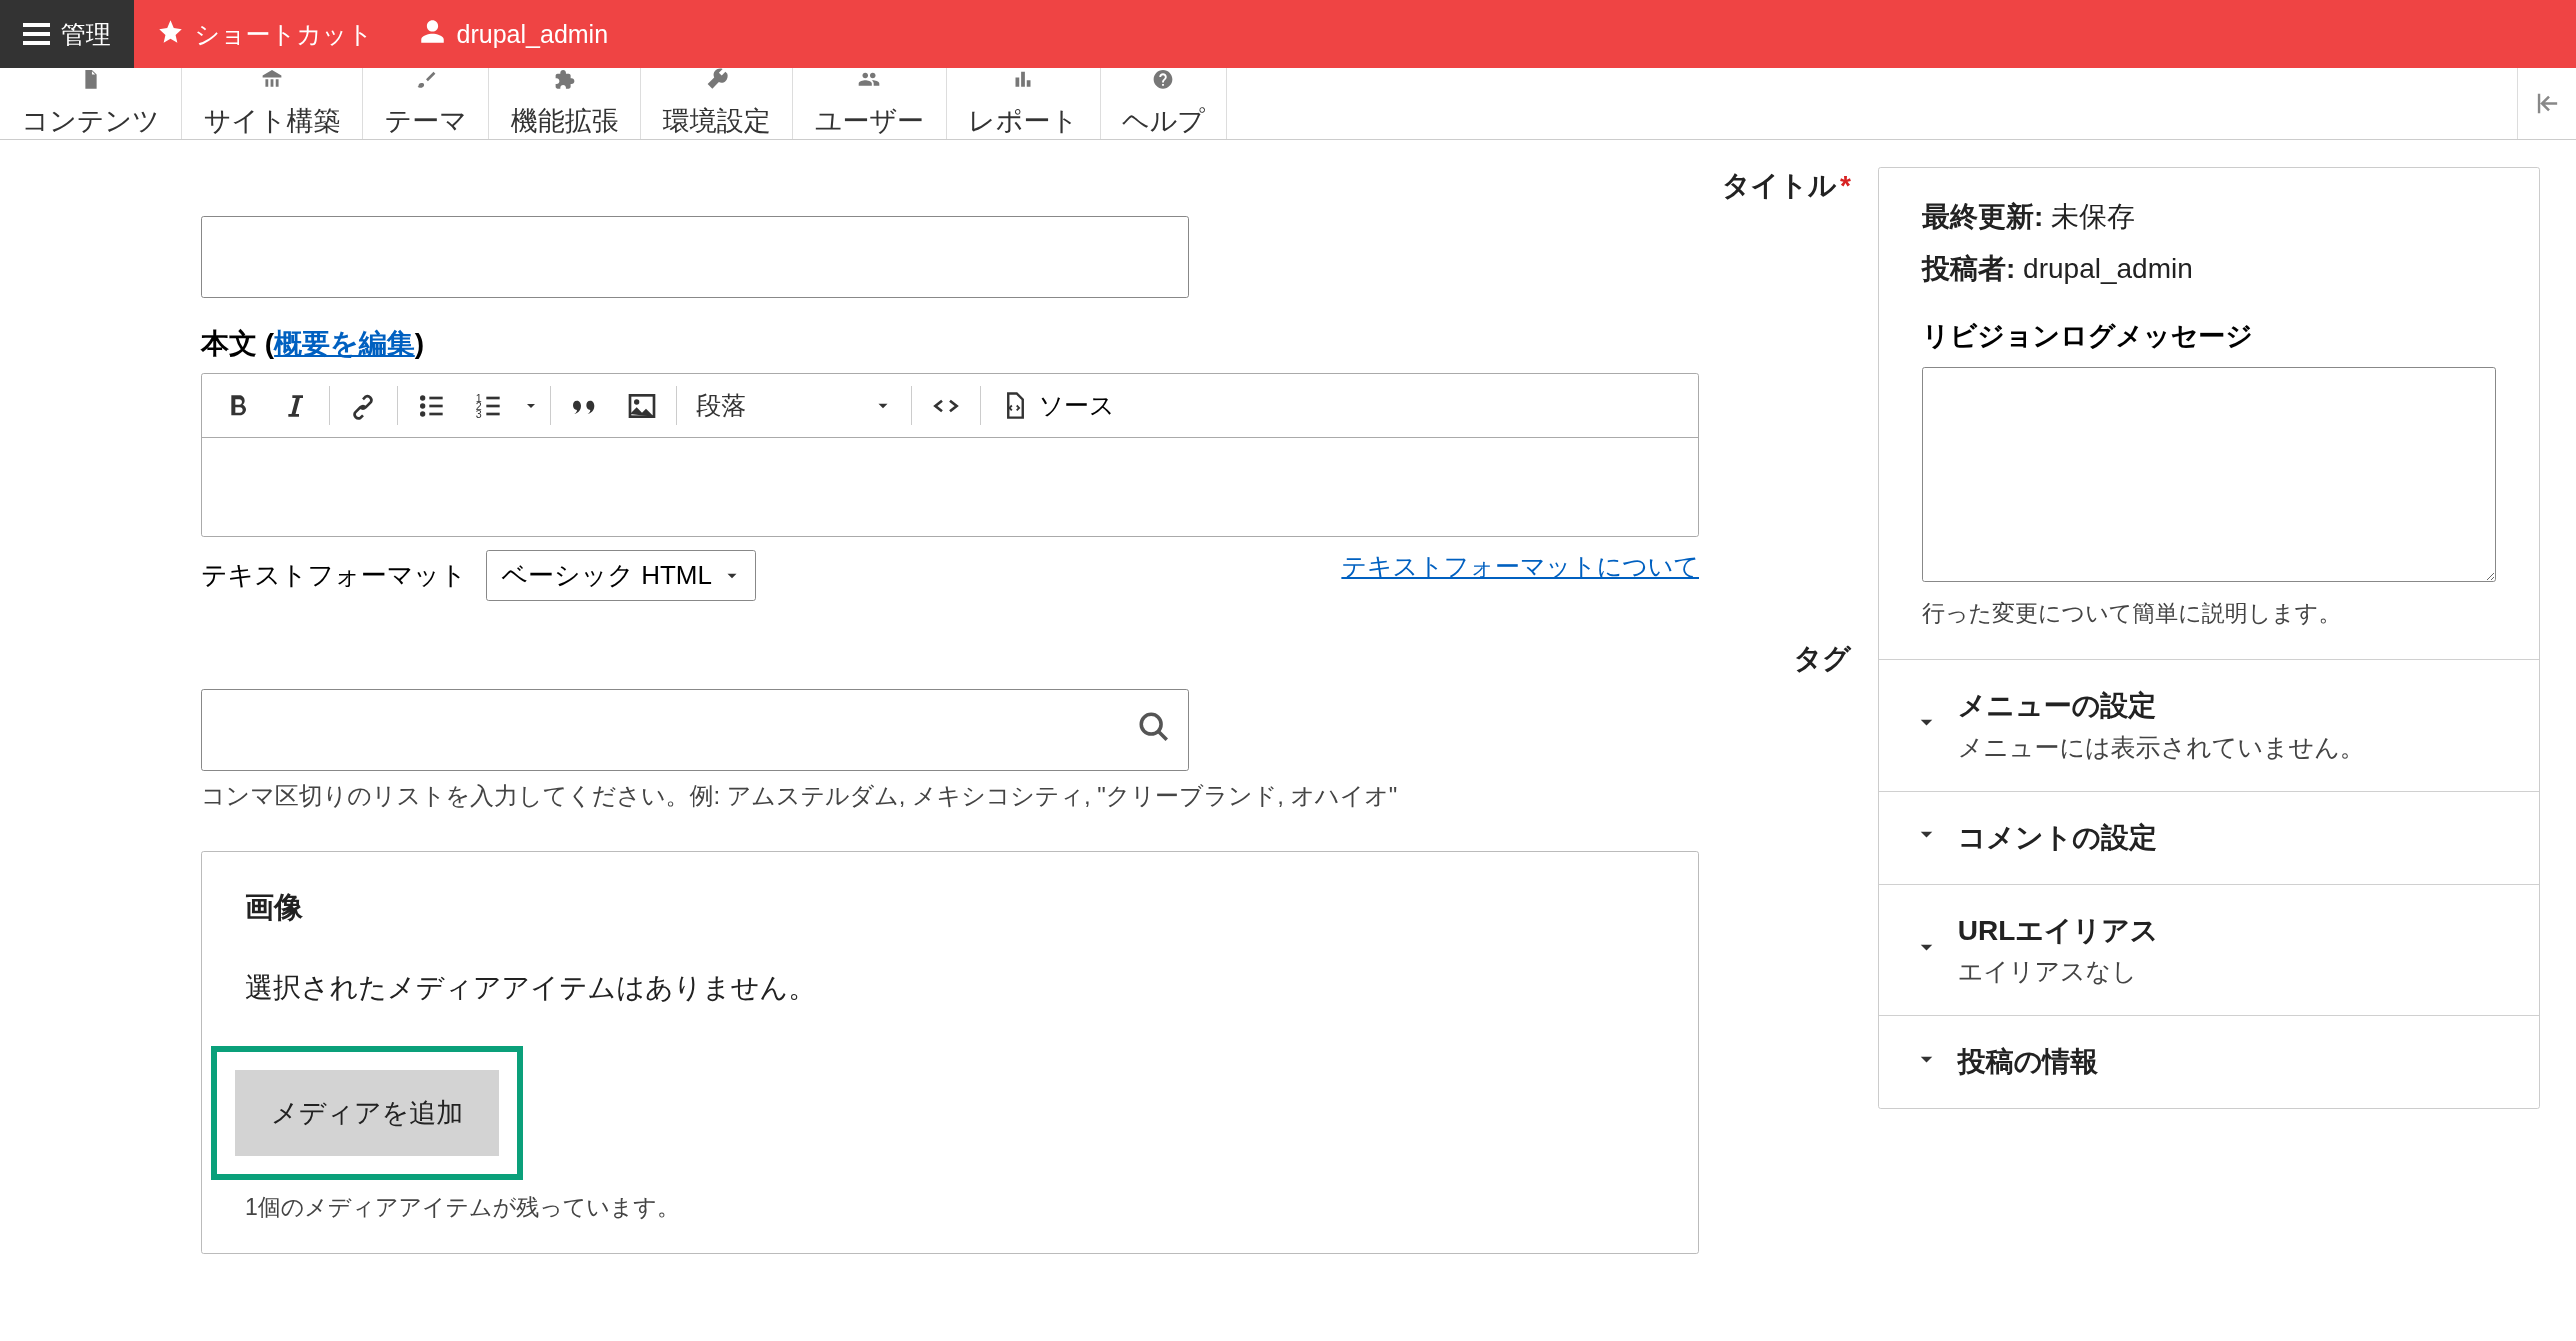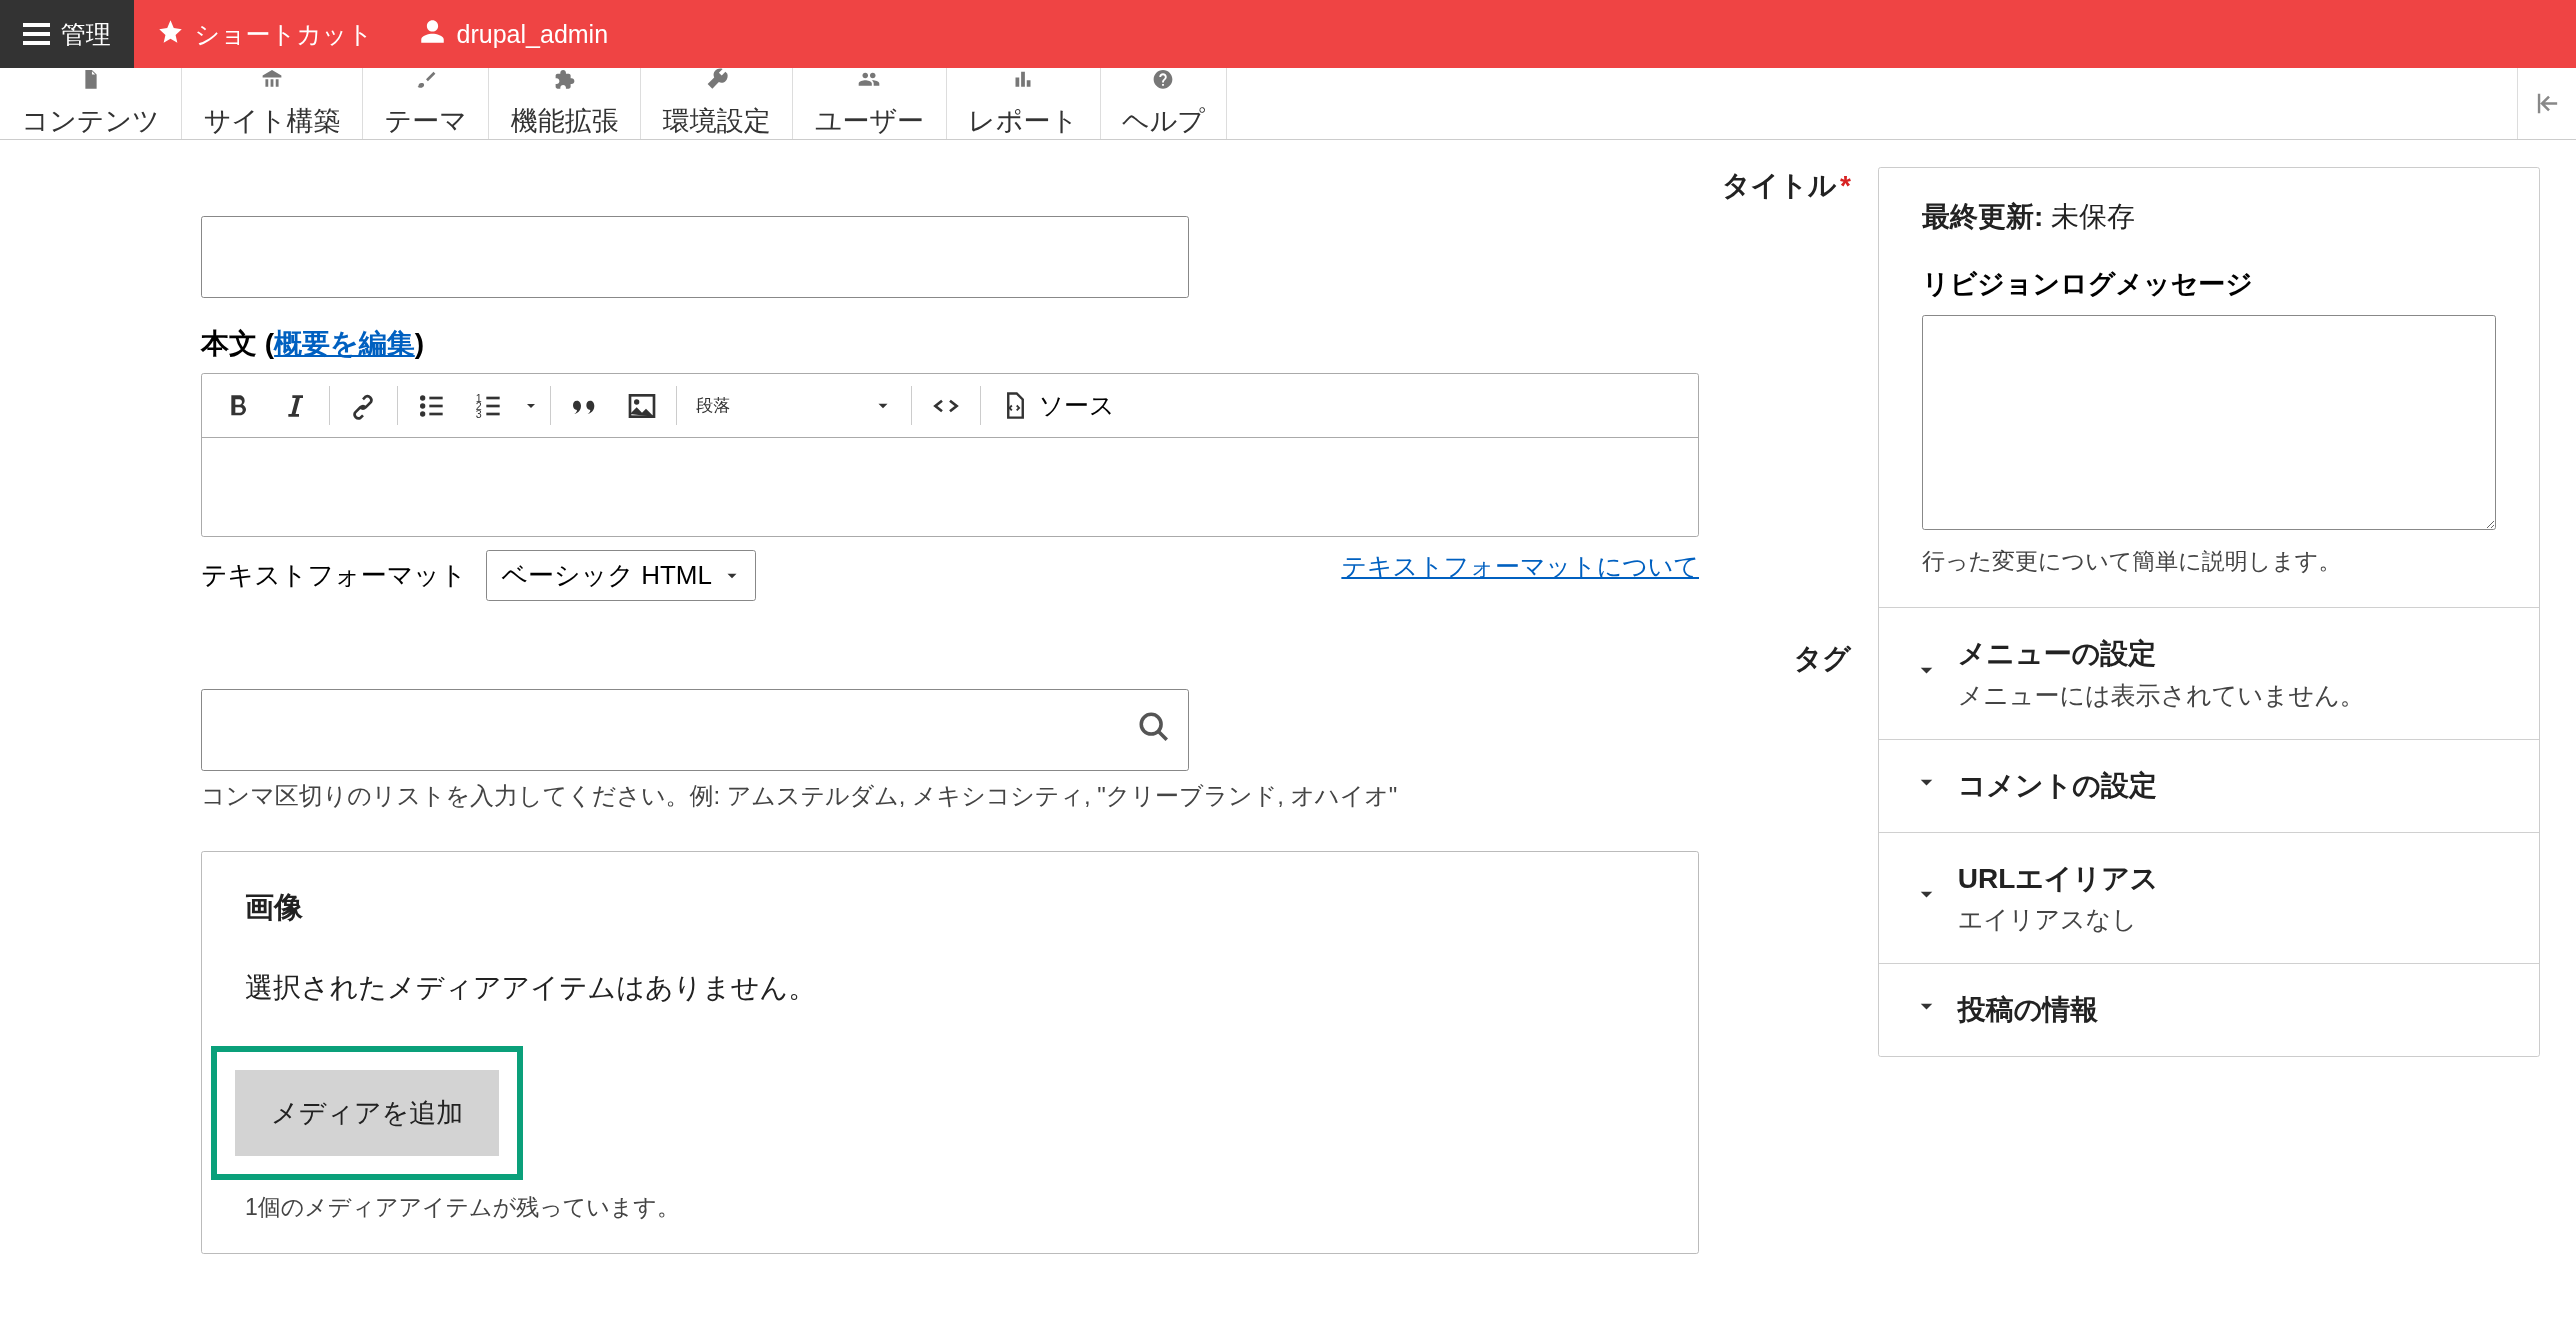--- a/index.html
+++ b/index.html
@@ -99,21 +99,21 @@
       display: flex; align-items: center; justify-content: center;
       cursor: pointer;
       border-radius: 2.7px;
     }
     .tb-sep { width: 0.9px; height: 39px; background: #ccc; margin: 0 5.4px; }
     .tb-btn svg { width: 32px; height: 32px; fill: #333; }
     .tb-dropdown-caret svg { width: 16px; height: 16px; fill: #333; }
     .tb-select {
       display: flex; align-items: center; gap: 7.2px;
       padding: 0 14.3px; height: 50px;
-      cursor: pointer; font-size: 17px; color: #333;
+      cursor: pointer; font-size: 25px; color: #333;
       min-width: 224px;
       justify-content: space-between;
       font-family: Liberation Mono, monospace;
     }
     .tb-source {
       display: flex; align-items: center; gap: 9px;
       padding: 0 14.3px; height: 50px; cursor: pointer;
       font-size: 25px;
     }
     .editor-body { height: 98px; padding: 14.3px; }
@@ -429,20 +429,24 @@
     </div>
   </div>
 
   <div class="main-right">
     <div class="sidebar-box">
       <div class="sidebar-section">
         <div class="meta-row">
           <span class="meta-label">最終更新:</span>
           <span>未保存</span>
         </div>
+        <div class="meta-row">
+          <span class="meta-label">投稿者:</span>
+          <span>drupal_admin</span>
+        </div>
         <div class="revlog-label">リビジョンログメッセージ</div>
         <textarea class="revlog-textarea" style=""></textarea>
         <div class="revlog-help">行った変更について簡単に説明します。</div>
       </div>
 
       <div class="details-summary">
         <span class="chevron"><svg viewBox="0 0 24 24">
               <path d="M6 9l6 6 6-6z"></path>
             </svg></span>
         <div class="details-titlecol">

